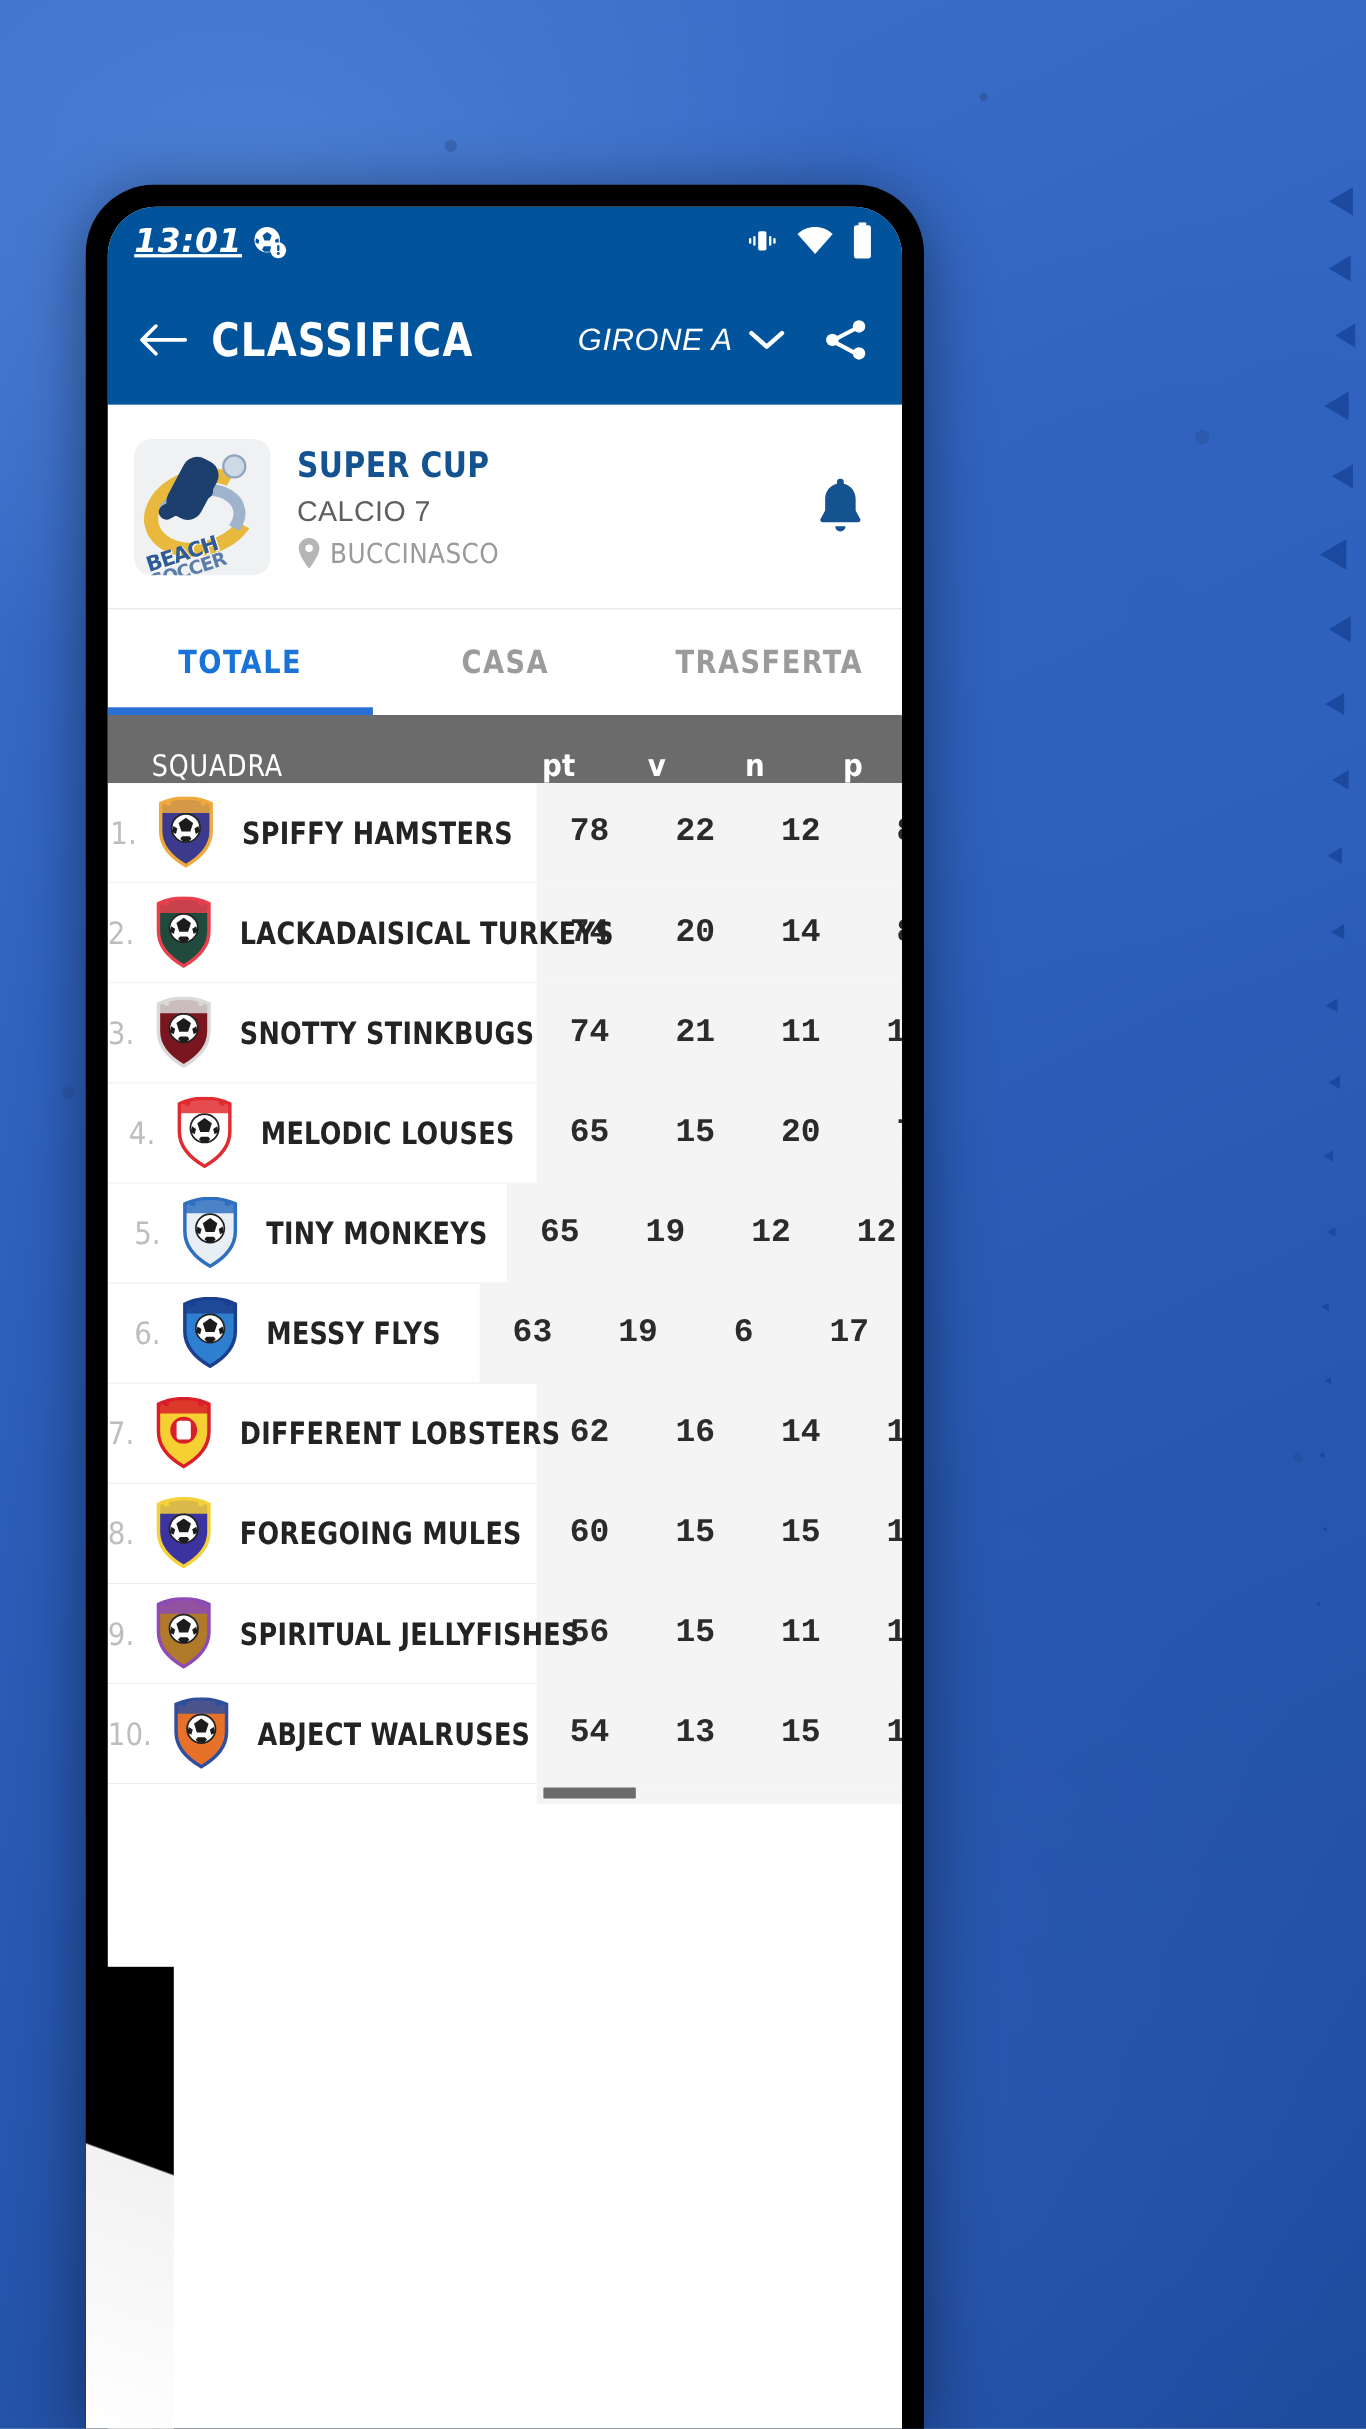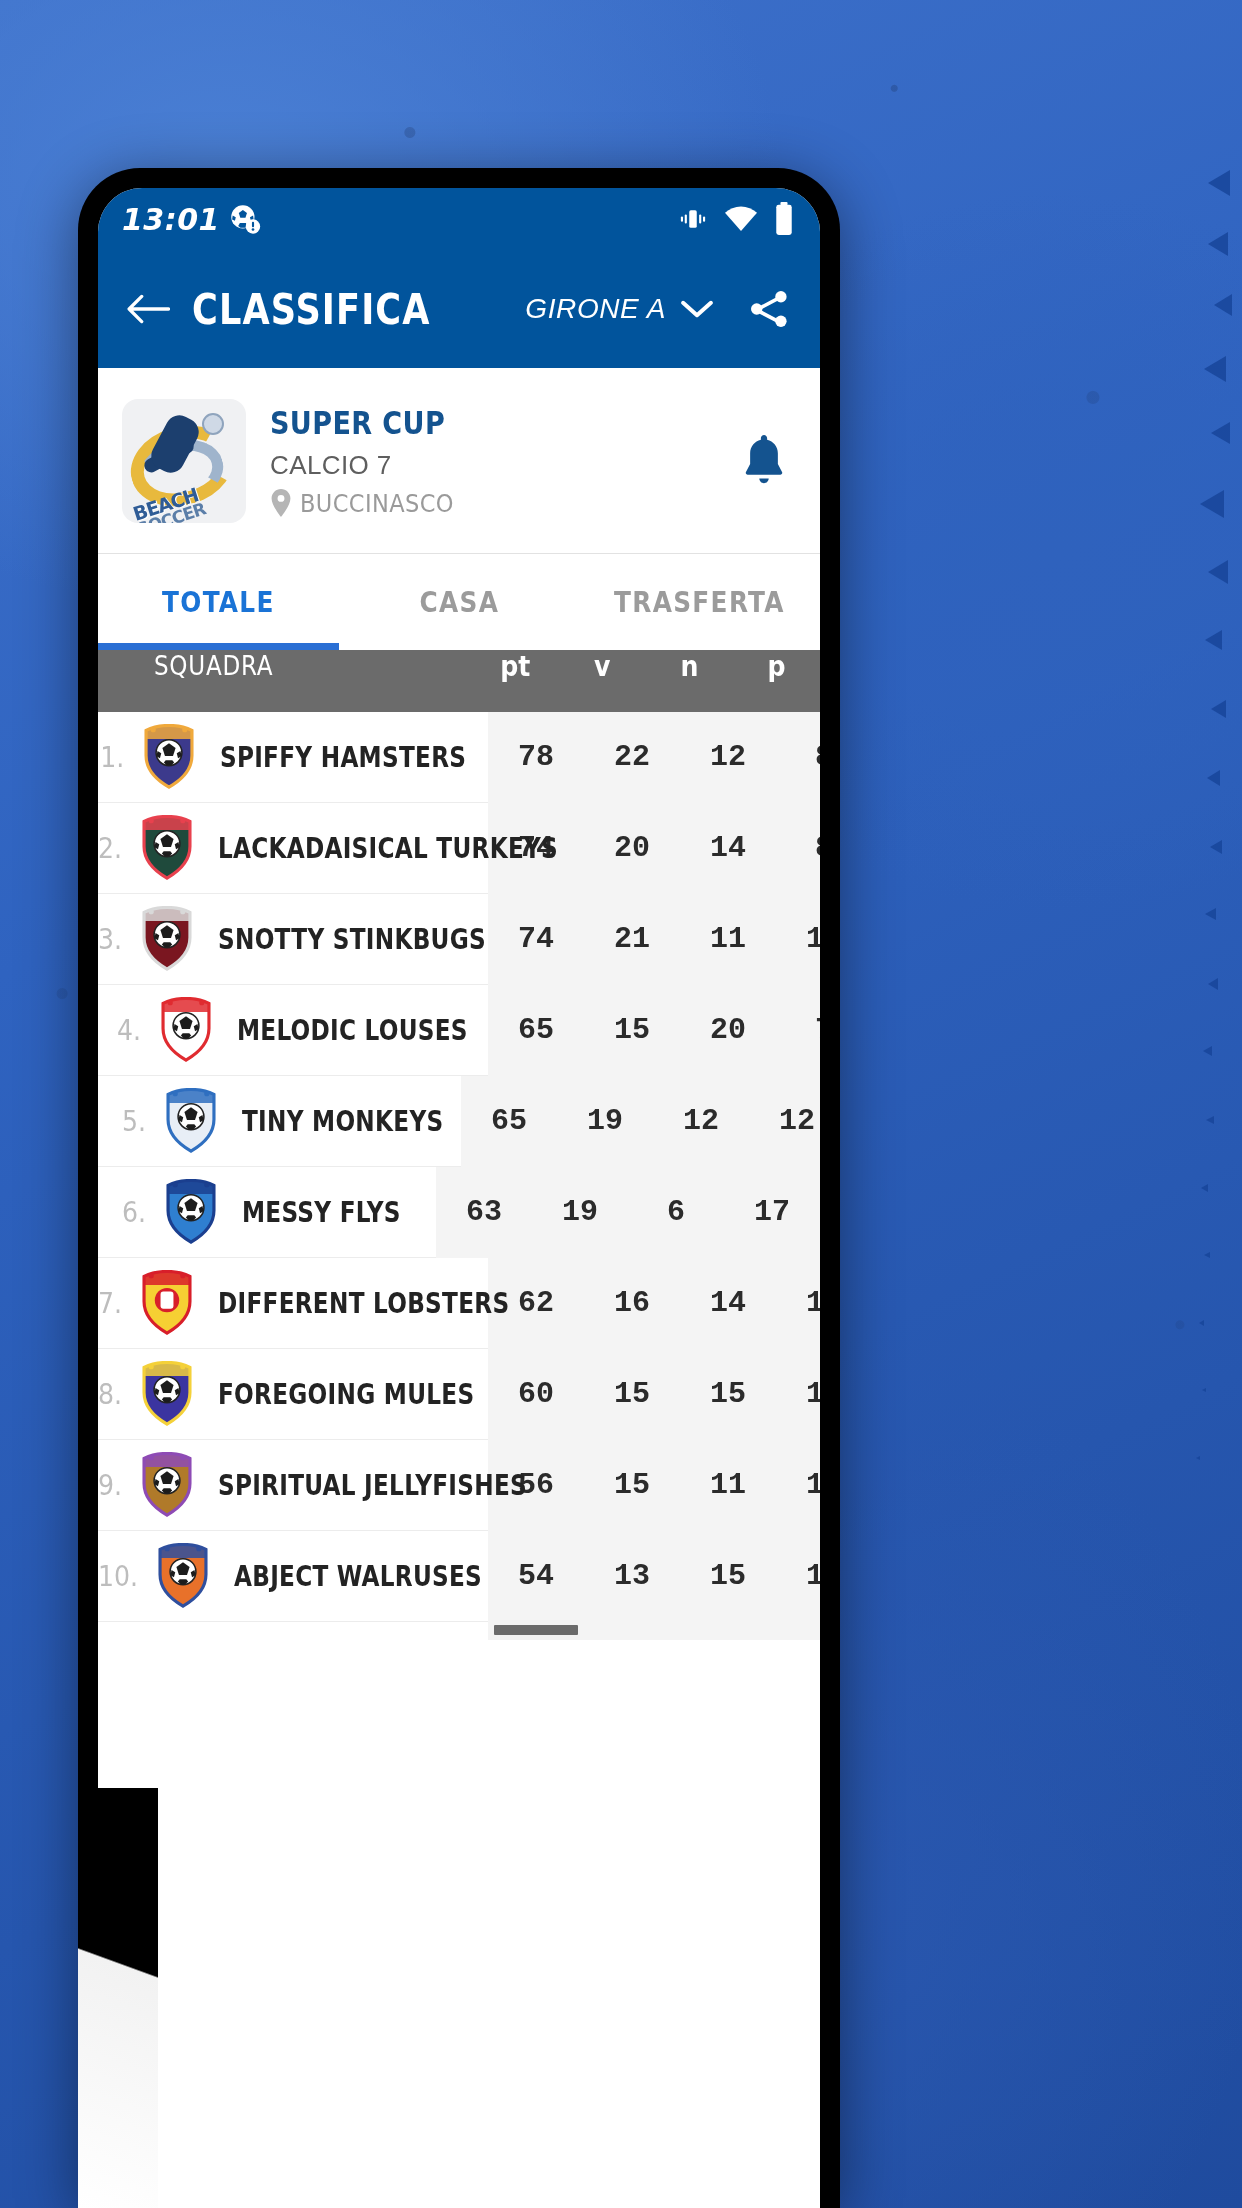--- a/index.html
+++ b/index.html
@@ -65,21 +65,21 @@
     position:absolute; left:0; bottom:0; width:80px; height:420px;
     background: linear-gradient(200deg, #000 0%, #000 42%, #f2f2f2 42.4%, #ffffff 100%);
   }
 
   
   .statusbar {
     height: 62px; background:#01549c;
     display:flex; align-items:center; justify-content:space-between;
     padding: 0 26px 0 24px; color:#fff;
   }
-  .sb-left { display:flex; align-items:flex-start; gap:8px; }
+  .sb-left { display:flex; align-items:flex-end; gap:8px;text-decoration:underline; }
   .sb-time {
     font-family:"DejaVu Sans", sans-serif;
     font-size: 30px; font-weight:700; font-style:italic; letter-spacing:.5px;
   }
   .sb-right { display:flex; align-items:center; gap:16px; }
   .ic { display:block; }
 
   
   .appbar {
     height: 118px; background:#01549c;
@@ -165,21 +165,21 @@
     font-size:29px; font-weight:600; color:#9b9b9b; letter-spacing:1.4px;
     cursor:pointer; transform: scaleX(.95);
   }
   .tab.active { color:#1a73d6; font-weight:700; }
   .tab-underline {
     position:absolute; bottom:0; left:0; width:33.333%; height:7px; background:#2a6fd4;
   }
 
   
   .thead {
-    height:62px; background:#6b6b6b; color:#fff; display:flex; align-items:flex-start;padding-left:16px;
+    height:62px; background:#6b6b6b; color:#fff; display:flex; align-items:flex-end;
   }
   .th-team {
     width: 390px; padding-left: 42px;
     font-family:"DejaVu Sans Condensed","Liberation Sans Narrow","Liberation Sans", sans-serif;
     font-size:27px; letter-spacing:.8px; transform:scaleX(.95); transform-origin:left;
   }
   .th-stat {
     width: 96px; text-align:center;
     font-family:"DejaVu Sans Condensed","Liberation Sans Narrow","Liberation Sans", sans-serif;
     font-size:28px; font-weight:800;

